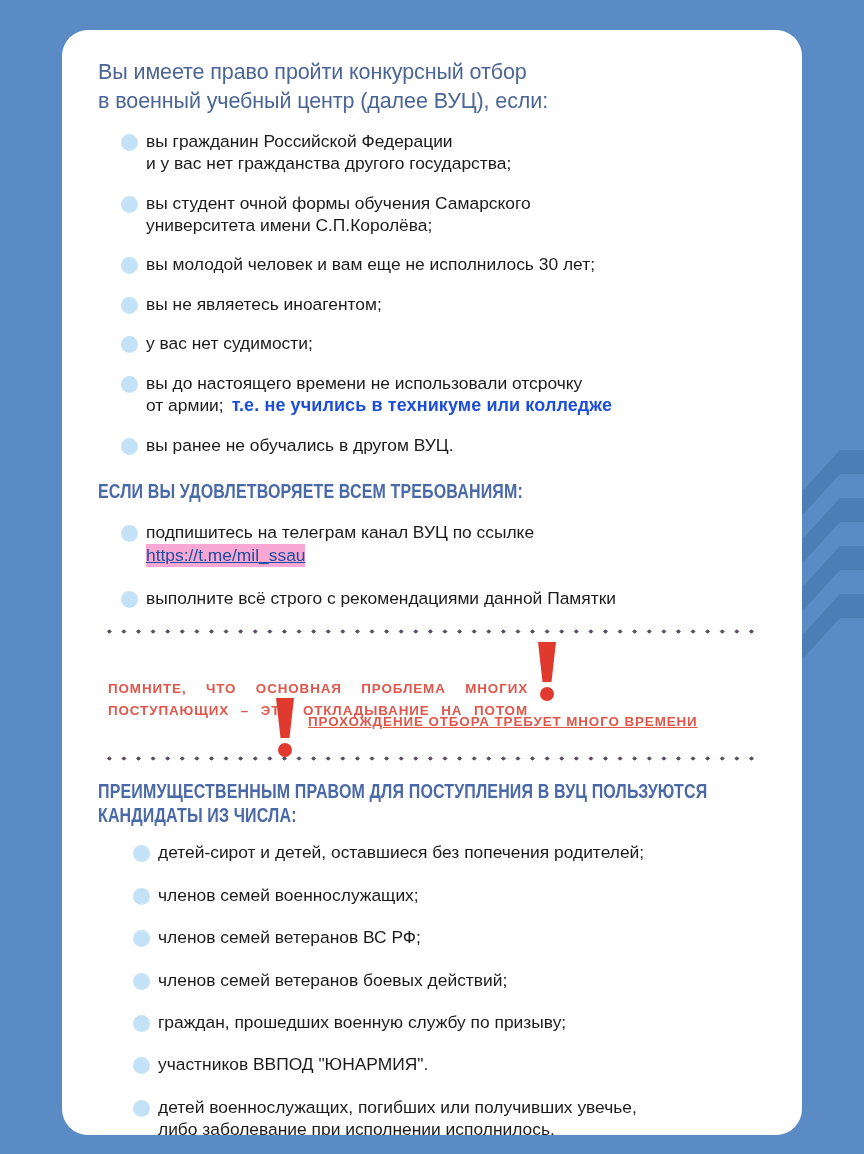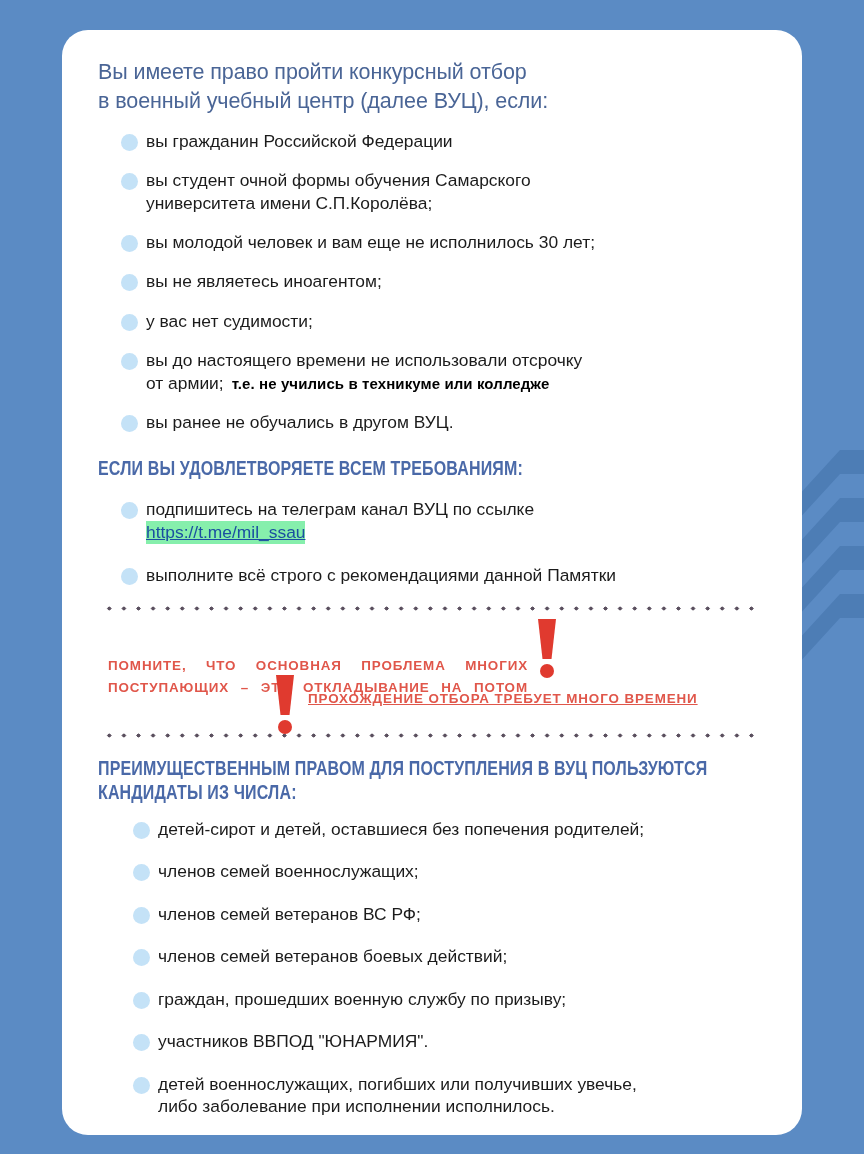--- a/index.html
+++ b/index.html
@@ -75,22 +75,22 @@
     height: 17px;
     border-radius: 50%;
     background: #c4e2f7;
   }
   .blist .ln { display: block; }
 
   .list-top { margin-left: 22px; }
   .list-top li { margin-bottom: 17px; }
 
   .annot {
-    color: #000000;
-    font-size: 15px;
+    color: #1d4ed8;
+    font-size: 18px;
     font-weight: bold;
     letter-spacing: 0.1px;
     margin-left: 8px;
   }
 
   
   .sec-head {
     color: #4a69a8;
     font-size: 20.5px;
     font-weight: bold;
@@ -105,21 +105,21 @@
 
   .head-if { margin: 22px 0 18px 2px; }
   .head-pref { margin: 18px 0 14px 2px; }
 
   .list-if { margin-left: 22px; }
   .list-if li { margin-bottom: 20px; }
 
   .tg-link {
     display: inline-block;
     color: #1b4fa0;
-    background: #86efac;
+    background: #f9a8d4;
     text-decoration: underline;
     font-size: 17.4px;
     margin-top: 1px;
   }
 
   
   .dotrule {
     height: 5px;
     margin: 6px 6px 0 6px;
     background-image: radial-gradient(circle, #5a4f5e 1.9px, transparent 2.1px);
@@ -192,20 +192,21 @@
 <div class="card">
 
   <h1 class="main-title">
     <span class="ln">Вы имеете право пройти конкурсный отбор</span>
     <span class="ln">в военный учебный центр (далее ВУЦ), если:</span>
   </h1>
 
   <ul class="blist list-top">
     <li>
       <span class="ln">вы гражданин Российской Федерации</span>
+      <span class="ln">и у вас нет гражданства другого государства;</span>
     </li>
     <li>
       <span class="ln">вы студент очной формы обучения Самарского</span>
       <span class="ln">университета имени С.П.Королёва;</span>
     </li>
     <li>
       <span class="ln">вы молодой человек и вам еще не исполнилось 30 лет;</span>
     </li>
     <li>
       <span class="ln">вы не являетесь иноагентом;</span>

